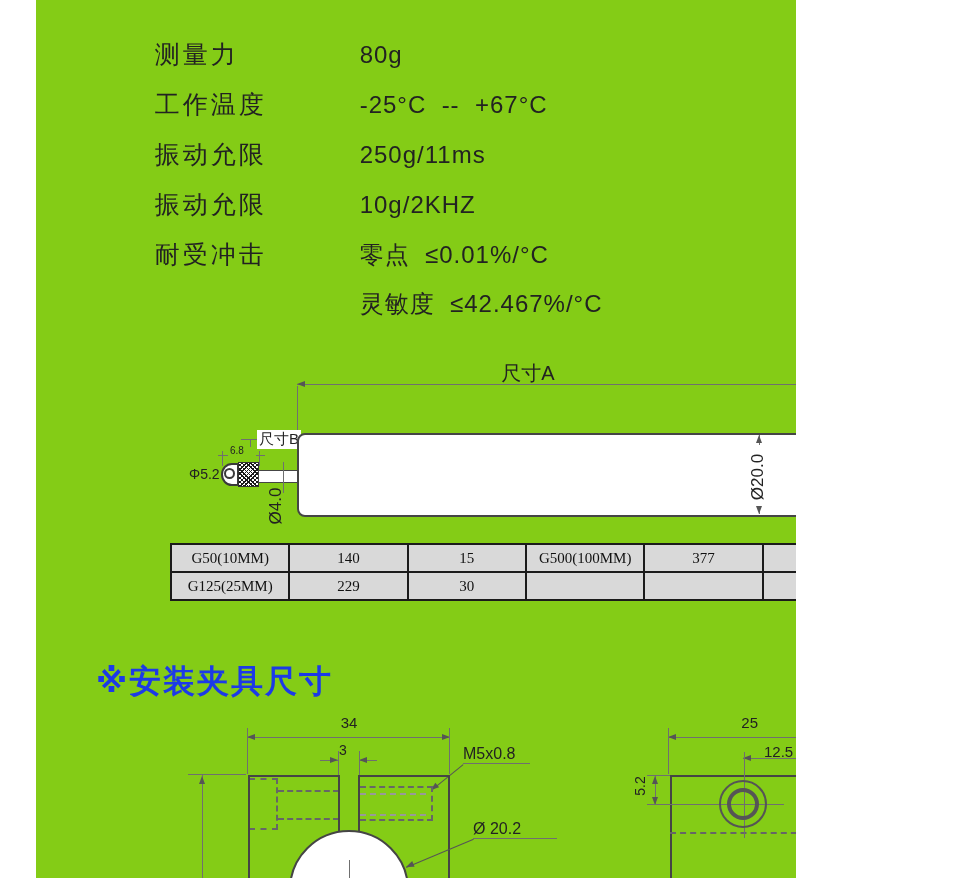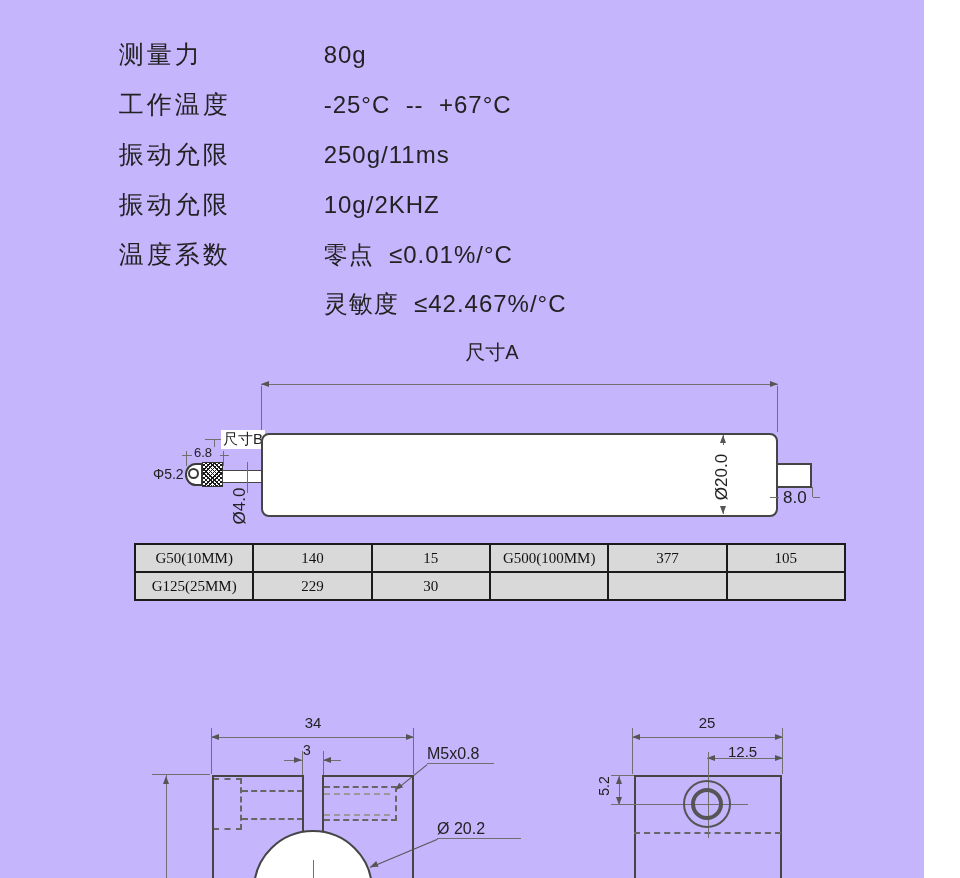--- a/index.html
+++ b/index.html
@@ -1,17 +1,17 @@
 <!DOCTYPE html>
 <html><head>
 <meta charset="utf-8">
 <style>
   html,body{margin:0;padding:0;background:#fff;}
-  .page{position:relative;width:924px;height:878px;background:#c4b5fd;overflow:hidden;
-        font-family:"Liberation Sans","DejaVu Sans",sans-serif;color:#1a1a1a;}
+  .page{position:relative;width:760px;height:878px;background:#84cc16;overflow:hidden;
+        font-family:"Liberation Sans","DejaVu Sans",sans-serif;color:#1a1a1a;margin-left:36px;}
 
   
   .spec-row{position:absolute;left:92px;white-space:pre;}
   .spec-label{display:inline-block;width:205px;font-size:25px;letter-spacing:3px;color:#222;}
   .spec-value{font-size:24px;letter-spacing:1px;color:#222;}
 
   
   .sec-title{position:absolute;left:60px;font-size:32px;font-weight:bold;letter-spacing:2px;}
 
   
@@ -59,42 +59,42 @@
     <div class="spec-row" style="top:70px;">
       <span class="spec-label">工作温度</span><span class="spec-value">-25°C  --  +67°C</span>
     </div>
     <div class="spec-row" style="top:120px;">
       <span class="spec-label">振动允限</span><span class="spec-value">250g/11ms</span>
     </div>
     <div class="spec-row" style="top:170px;">
       <span class="spec-label">振动允限</span><span class="spec-value">10g/2KHZ</span>
     </div>
     <div class="spec-row" style="top:220px;">
-      <span class="spec-label">温度系数</span><span class="spec-value">零点  ≤0.01%/°C</span>
+      <span class="spec-label">耐受冲击</span><span class="spec-value">零点  ≤0.01%/°C</span>
     </div>
     <div class="spec-row" style="top:270px;">
       <span class="spec-label"></span><span class="spec-value">灵敏度  ≤42.467%/°C</span>
     </div>
   </div>
 
 
   <div>
 
-    <div class="dtext" style="left:455px;top:339px;width:74px;text-align:center;font-size:20px;">尺寸A</div>
+    <div class="dtext" style="left:455px;top:360px;width:74px;text-align:center;font-size:20px;">尺寸A</div>
     <div class="hl" style="left:261px;top:384px;width:517px;"></div>
     <div class="ar l" style="left:261px;top:381px;"></div>
     <div class="ar r" style="left:770px;top:381px;"></div>
     <div class="vl" style="left:261px;top:386px;height:46px;"></div>
     <div class="vl" style="left:777px;top:386px;height:46px;"></div>
 
     <div class="hl" style="left:205px;top:439px;width:56px;"></div>
     <div class="vl" style="left:214px;top:439px;height:8px;"></div>
     <div class="dtext" style="left:221px;top:430px;font-size:15px;background:#fff;padding:0 2px;">尺寸B</div>
 
-    <div class="dtext" style="left:194px;top:445px;font-size:13px;">6.8</div>
+    <div class="dtext" style="left:194px;top:445px;font-size:10px;">6.8</div>
     <div class="hl" style="left:182px;top:455px;width:10px;"></div>
     <div class="hl" style="left:220px;top:455px;width:9px;"></div>
     <div class="vl" style="left:186px;top:451px;height:15px;"></div>
     <div class="vl" style="left:223px;top:451px;height:15px;"></div>
 
     <div class="dtext" style="left:153px;top:466px;font-size:14px;">Φ5.2</div>
     <div class="tip" style="left:185px;top:463px;width:18px;height:23px;"></div>
     <div class="tipdot" style="left:188px;top:468px;width:11px;height:11px;"></div>
     <div class="knurl" style="left:202px;top:462px;width:21px;height:25px;"></div>
     <div class="box" style="left:222px;top:470px;width:41px;height:13px;border-width:1.5px;"></div>
@@ -129,20 +129,21 @@
       <td>G125(25MM)</td>
       <td>229</td>
       <td>30</td>
       <td></td>
       <td></td>
       <td></td>
     </tr>
   </tbody>
     </table>
 
+  <h2 class="sec-title" style="top:660px;margin:0;color:#1c3ae8;">※安装夹具尺寸</h2>
 
   <div>
     <div class="dtext" style="left:296px;top:714px;width:34px;text-align:center;font-size:15px;">34</div>
     <div class="hl" style="left:211px;top:737px;width:203px;"></div>
     <div class="ar l" style="left:211px;top:734px;"></div>
     <div class="ar r" style="left:406px;top:734px;"></div>
     <div class="vl" style="left:211px;top:728px;height:46px;"></div>
     <div class="vl" style="left:413px;top:728px;height:46px;"></div>
 
     <div class="dtext" style="left:303px;top:742px;font-size:14px;">3</div>
@@ -177,21 +178,21 @@
     <div class="vl" style="left:166px;top:775px;height:103px;"></div>
     <div class="ar u" style="left:163px;top:776px;"></div>
 
     <div class="dtext" style="left:437px;top:820px;font-size:16px;">Ø 20.2</div>
     <div class="hl" style="left:437px;top:838px;width:84px;"></div>
     <div class="lead" style="left:370px;top:867px;width:73px;transform:rotate(-22.7deg);"></div>
     <div class="ar r" style="left:362px;top:864px;transform-origin:8px 3px;transform:rotate(157deg);"></div>
   </div>
 
   <div>
-    <div class="dtext" style="left:692px;top:714px;width:30px;text-align:center;font-size:15px;">25</div>
+    <div class="dtext" style="left:692px;top:714px;width:30px;text-align:right;font-size:15px;">25</div>
     <div class="hl" style="left:632px;top:737px;width:151px;"></div>
     <div class="ar l" style="left:632px;top:734px;"></div>
     <div class="ar r" style="left:775px;top:734px;"></div>
     <div class="vl" style="left:632px;top:728px;height:46px;"></div>
     <div class="vl" style="left:782px;top:728px;height:46px;"></div>
 
     <div class="dtext" style="left:728px;top:743px;font-size:15px;">12.5</div>
     <div class="hl" style="left:707px;top:758px;width:76px;"></div>
     <div class="ar l" style="left:707px;top:755px;"></div>
     <div class="ar r" style="left:775px;top:755px;"></div>

